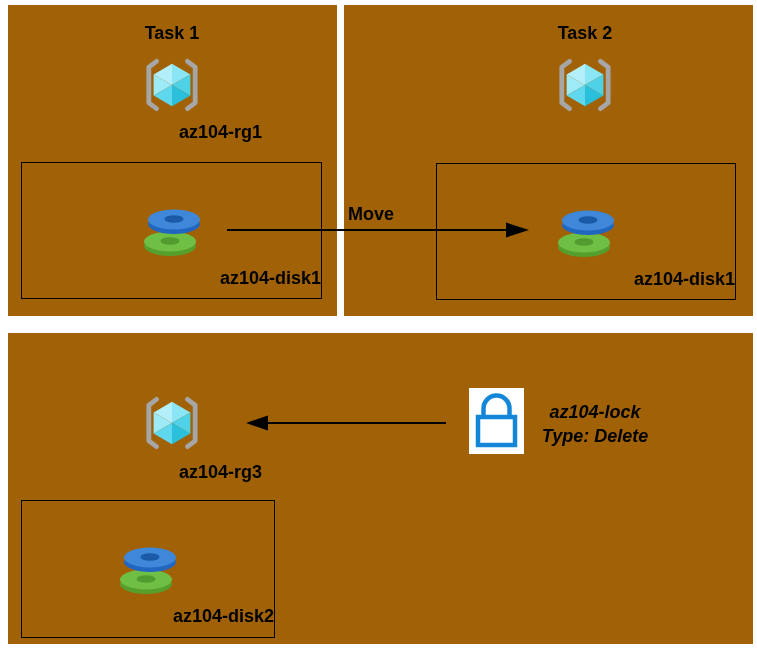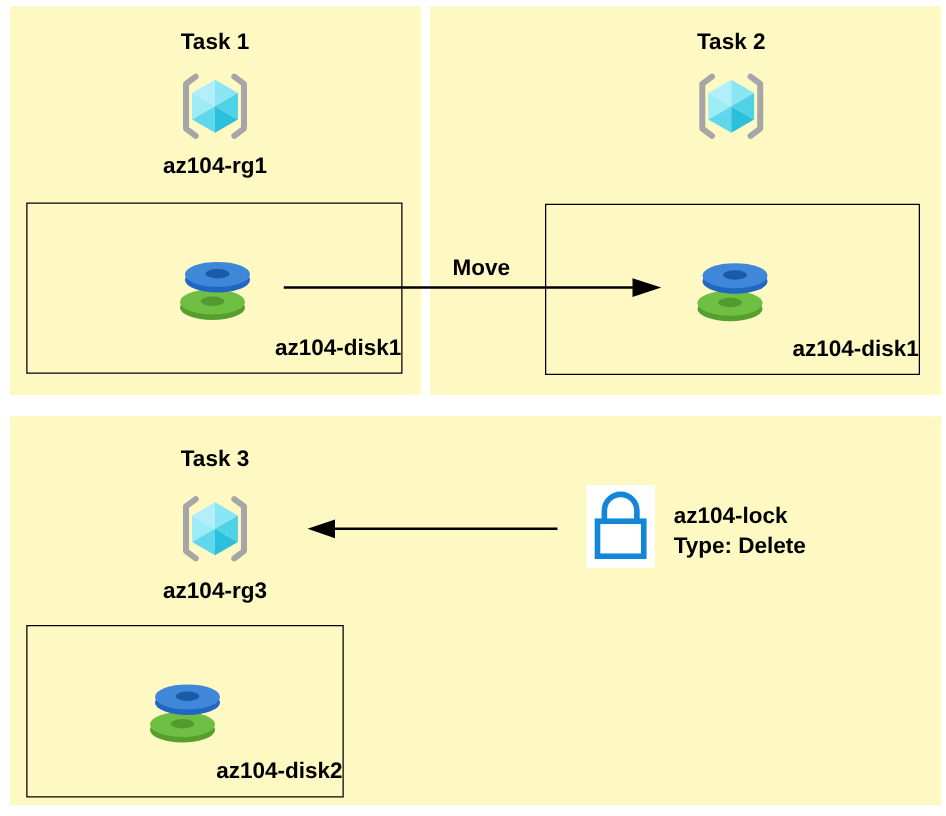--- a/index.html
+++ b/index.html
@@ -13,21 +13,21 @@
     width: 757px;
     height: 653px;
     background: #ffffff;
     overflow: hidden;
     color: #000;
     font-weight: bold;
     font-size: 18px;
   }
   .panel {
     position: absolute;
-    background: #fef9c3;
+    background: #a16207;
   }
   .panel--t1 { left: 8px;   top: 5px;   width: 329px; height: 311px; --cx: 164px; --title-top: 18px; --rg-top: 52px; --rg-label-top: 117px; }
   .panel--t2 { left: 344px; top: 5px;   width: 409px; height: 311px; text-decoration: underline; --cx: 241px; --title-top: 18px; --rg-top: 52px; --rg-label-top: 117px; }
   .panel--t3 { left: 8px;   top: 333px; width: 745px; height: 311px; --cx: 164px; --title-top: 24px; --rg-top: 62px; --rg-label-top: 129px; }
 
   .panel-title {
     position: absolute;
     top: var(--title-top);
     left: calc(var(--cx) - 80px);
     width: 160px;
@@ -39,21 +39,21 @@
     top: var(--rg-top);
     left: calc(var(--cx) - 31px);
     width: 62px;
     height: 56px;
   }
   .rg-label {
     position: absolute;
     top: var(--rg-label-top);
     left: calc(var(--cx) - 90px);
     width: 180px;
-    text-align: center;
+    text-align: right;
     line-height: 20px;
   }
   .disk-box {
     position: absolute;
     border: 1.5px solid #000;
     background: transparent;
     box-sizing: border-box;
   }
   .panel--t1 .disk-box { left: 13px; top: 157px; width: 301px; height: 137px; }
   .panel--t2 .disk-box { left: 92px; top: 158px; width: 300px; height: 137px; }
@@ -82,29 +82,31 @@
     top: 388px;
     width: 55px;
     height: 66px;
     background: #ffffff;
   }
   .lock-text {
     position: absolute;
     left: 539px;
     top: 400px;
     width: 112px;
+    text-align: center;
     line-height: 24px;
+    font-style: italic;
   }
 
   .move-label {
     position: absolute;
     left: 348px;
     top: 204px;
     width: 60px;
-    text-align: right;
+    text-align: left;
     line-height: 20px;
   }
 
   .arrows-overlay {
     position: absolute;
     left: 0;
     top: 0;
     width: 757px;
     height: 653px;
     pointer-events: none;
@@ -172,21 +174,20 @@
           <ellipse cx="34" cy="19" rx="26" ry="10" fill="#2166c0"></ellipse>
           <ellipse cx="34" cy="14.5" rx="26" ry="10" fill="#3f87d9"></ellipse>
           <ellipse cx="34" cy="14" rx="9.5" ry="3.8" fill="#1a5aa6"></ellipse>
         </svg>
       </div>
       <div class="disk-label">az104-disk1</div>
     </div>
   </section>
 
   <section class="panel panel--t3">
-    <div class="panel-title">Task 3</div>
 
     <div class="rg-icon">
       <svg width="62" height="56" viewBox="0 0 62 58">
         <path d="M 15 4.5 L 7 10.5 L 7 47.5 L 15 53.5" fill="none" stroke="#a6a6a6" stroke-width="5" stroke-linecap="round" stroke-linejoin="round"></path>
         <path d="M 47 4.5 L 55 10.5 L 55 47.5 L 47 53.5" fill="none" stroke="#a6a6a6" stroke-width="5" stroke-linecap="round" stroke-linejoin="round"></path>
         <polygon points="31,7 12,18 31,29" fill="#b2effa"></polygon>
         <polygon points="31,7 50,18 31,29" fill="#8ae5f4"></polygon>
         <polygon points="12,18 12,40 31,29" fill="#9debf7"></polygon>
         <polygon points="12,40 31,51 31,29" fill="#5fd8ee"></polygon>
         <polygon points="31,51 50,40 31,29" fill="#2ac0dc"></polygon>

